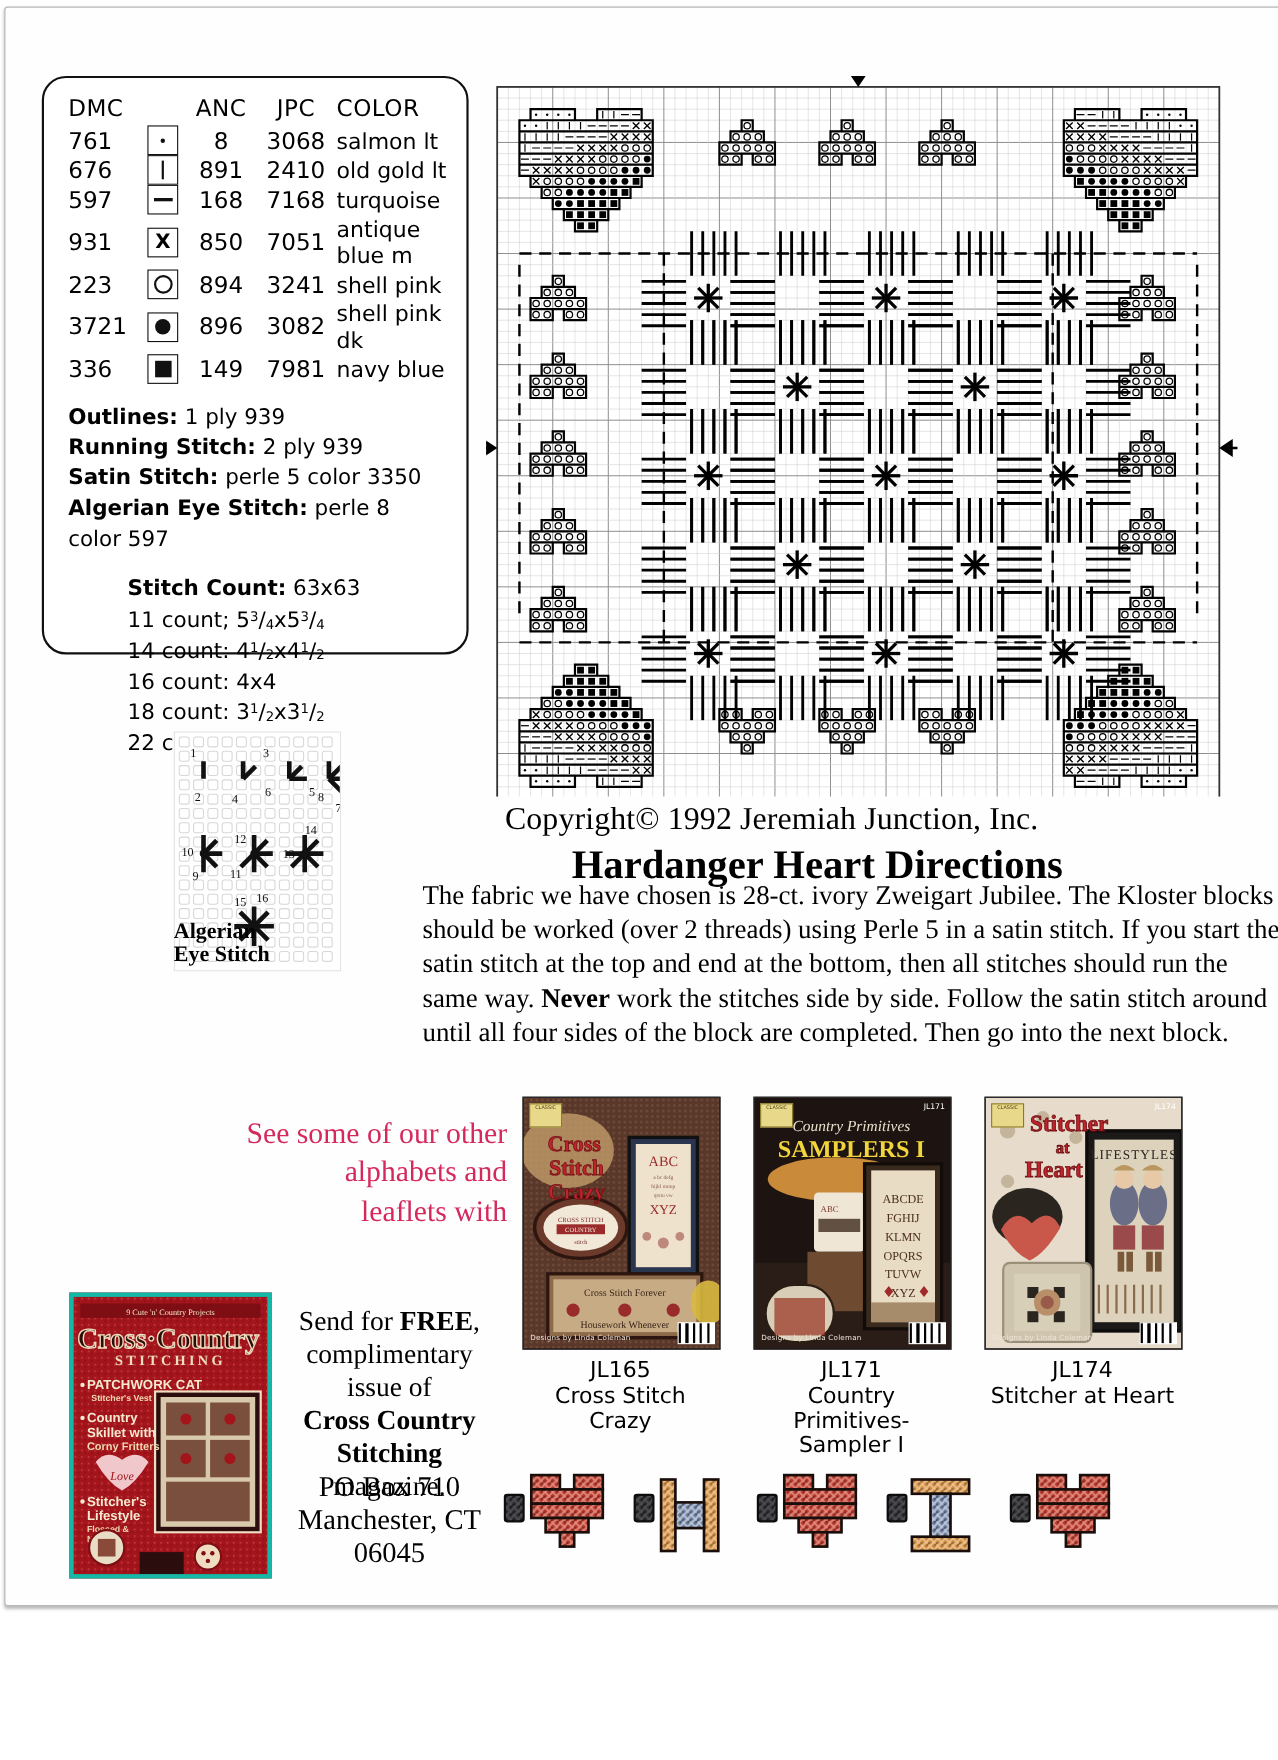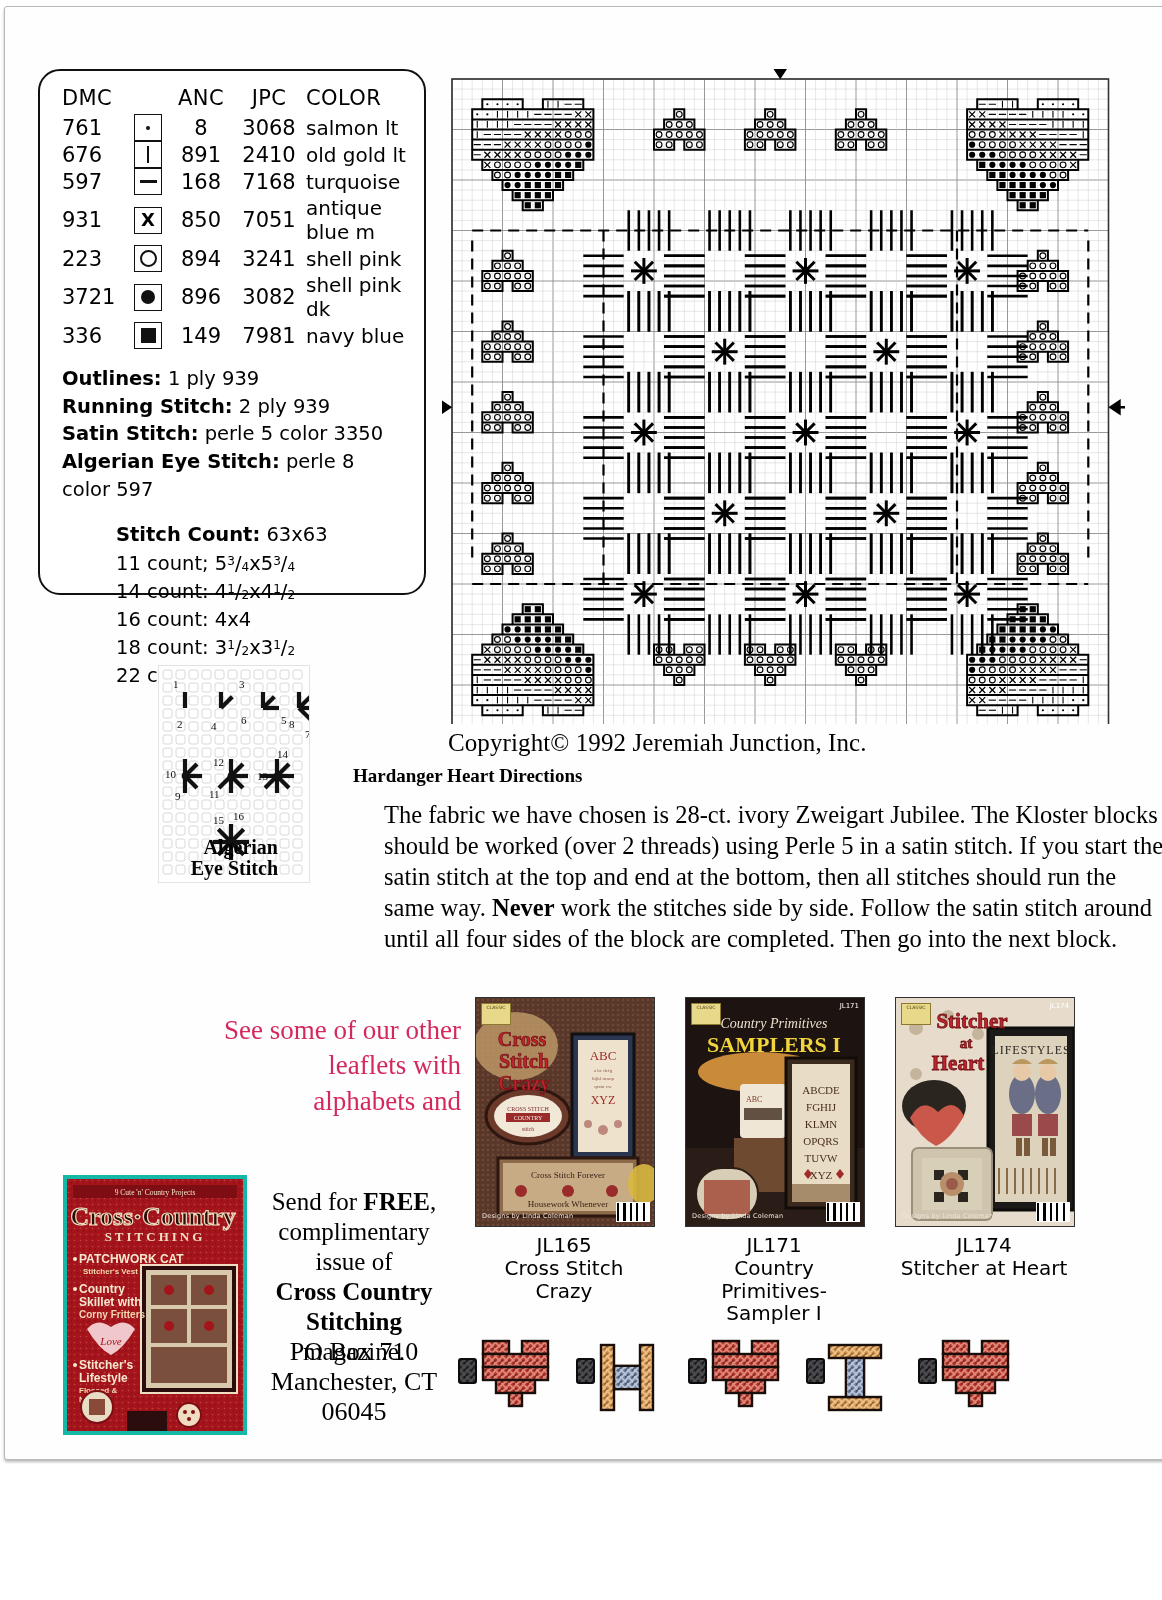--- a/index.html
+++ b/index.html
@@ -32,32 +32,32 @@
   .stitchlines b{font-weight:700;}
   .counts{margin:18px 0 0 54px;font-family:"DejaVu Sans",sans-serif;font-size:19.5px;line-height:1.44;}
   .counts .hd{font-weight:700;}
   sup,sub{font-size:.62em;}
   sup{vertical-align:.45em;} sub{vertical-align:-.12em;}
 
   
   .chartwrap{position:absolute;left:437px;top:62px;width:683px;height:655px;}
   .chartwrap svg{display:block;}
 
-  .copyright{position:absolute;left:443px;top:722px;font-size:25px;letter-spacing:.1px;}
+  .copyright{position:absolute;left:454px;top:722px;font-size:29px;letter-spacing:.1px;}
 
   
   .aediag{position:absolute;left:153px;top:658px;width:150px;height:216px;background:#fff;
           border:1px solid #e3e3e3;overflow:hidden;}
   .aediag svg{display:block;}
-  .aelabel{position:absolute;left:153px;top:830px;width:120px;text-align:right;
+  .aelabel{position:absolute;left:153px;top:830px;width:120px;text-align:left;
            font-weight:700;font-size:20px;line-height:1.06;}
 
   
-  .dirtitle{position:absolute;left:348px;top:758px;width:780px;text-align:left;
-            font-weight:700;font-size:19px;}
+  .dirtitle{position:absolute;left:348px;top:758px;width:780px;text-align:center;
+            font-weight:700;font-size:37px;}
   .dirbody{position:absolute;left:348px;top:793px;width:786px;font-size:24.5px;line-height:1.265;margin-left:31px;}
   .dirbody b{font-weight:700;}
 
   
   .promo{position:absolute;left:160px;top:1006px;width:296px;text-align:right;
          font-size:27px;line-height:1.31;}
   .arrow-r{display:inline-block;vertical-align:.06em;margin-left:5px;}
 
   
   .leaf{position:absolute;width:178px;}
@@ -2006,22 +2006,22 @@
   <div class="aelabel">
     <div>Algerian</div>
     <div>Eye Stitch</div>
   </div>
 
   <div class="dirtitle">Hardanger Heart Directions</div>
   <div class="dirbody"><span>The fabric we have chosen is 28-ct. ivory Zweigart Jubilee. The Kloster blocks should be worked (over 2 threads) using Perle 5 in a satin stitch. If you start the satin stitch at the top and end at the bottom, then all stitches should run the same way. </span><b>Never</b><span> work the stitches side by side. Follow the satin stitch around until all four sides of the block are completed. Then  go into the next block.</span></div>
 
   <div class="promo" id="promo" style="color: rgb(213, 40, 92);">
     <div>See some of our other</div>
+    <div>alphabets and</div>
     <div>leaflets with</div>
-    <div>alphabets and</div>
   </div>
 
   <div class="leaf l1">
     <div class="leafimg">
       <svg width="178" height="228" viewBox="0 0 178 228">
         <defs>
             <pattern id="tweed1" width="5" height="5" patternUnits="userSpaceOnUse">
           <rect width="5" height="5" fill="#5c3a2c"></rect>
               <circle cx="2" cy="2" r="1.1" fill="#7a5140"></circle>
             </pattern>

